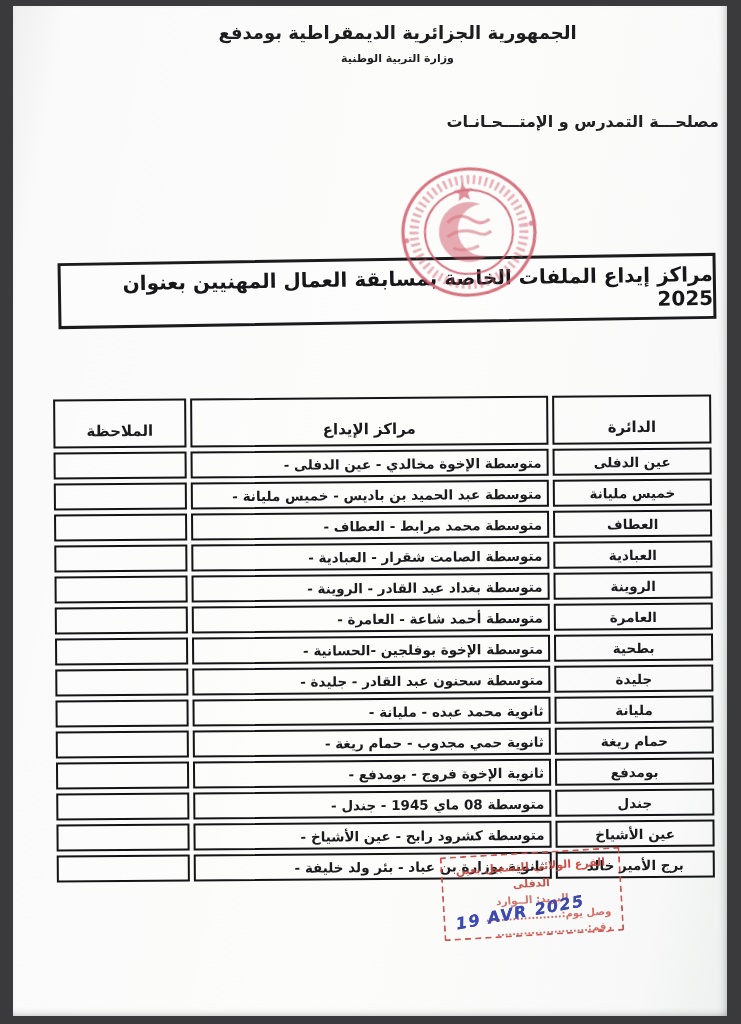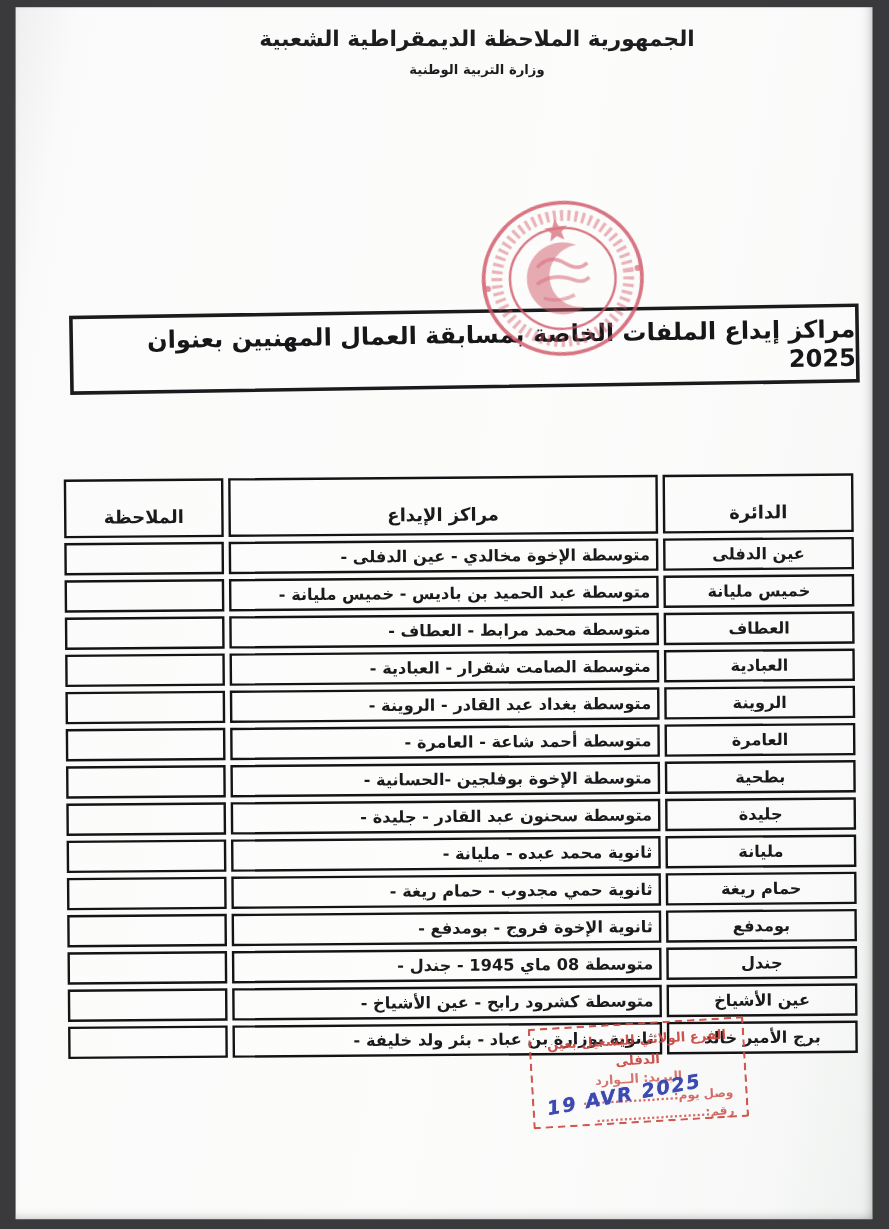--- a/index.html
+++ b/index.html
@@ -70,25 +70,26 @@
     letter-spacing:1.5px;transform:rotate(-7deg);white-space:nowrap;
     text-shadow:0 0 .6px #2e3cab;
   }
 </style>
 </head>
 <body>
 
 <div class="paper">
 
   <div class="hdr-center">
-    <div class="l1">الجمهورية الملاحظة الديمقراطية الشعبية</div>
+    <div class="l1">الجمهورية الجزائرية الديمقراطية بومدفع</div>
     <div class="l2">وزارة التربية الوطنية</div>
   </div>
 
   <div class="directorate">
+    <div>مصلحـــة التمدرس و الإمتـــحـانـات</div>
   </div>
 
   <svg class="seal" viewBox="0 0 160 140">
     <ellipse cx="80" cy="70" rx="66" ry="63" fill="none" stroke="#d15868" stroke-width="3.2"></ellipse>
     <ellipse cx="80" cy="70" rx="44" ry="42" fill="none" stroke="#d15868" stroke-width="2"></ellipse>
 
     <ellipse cx="80" cy="70" rx="55" ry="52.5" fill="none" stroke="#d15868" stroke-width="9" stroke-dasharray="2.6 3.4" opacity="0.55"></ellipse>
 
     <path d="M95 96 A30 30 0 1 1 95 44 A24 24 0 1 0 95 96 Z" fill="#d15868" opacity="0.6"></path>
 

